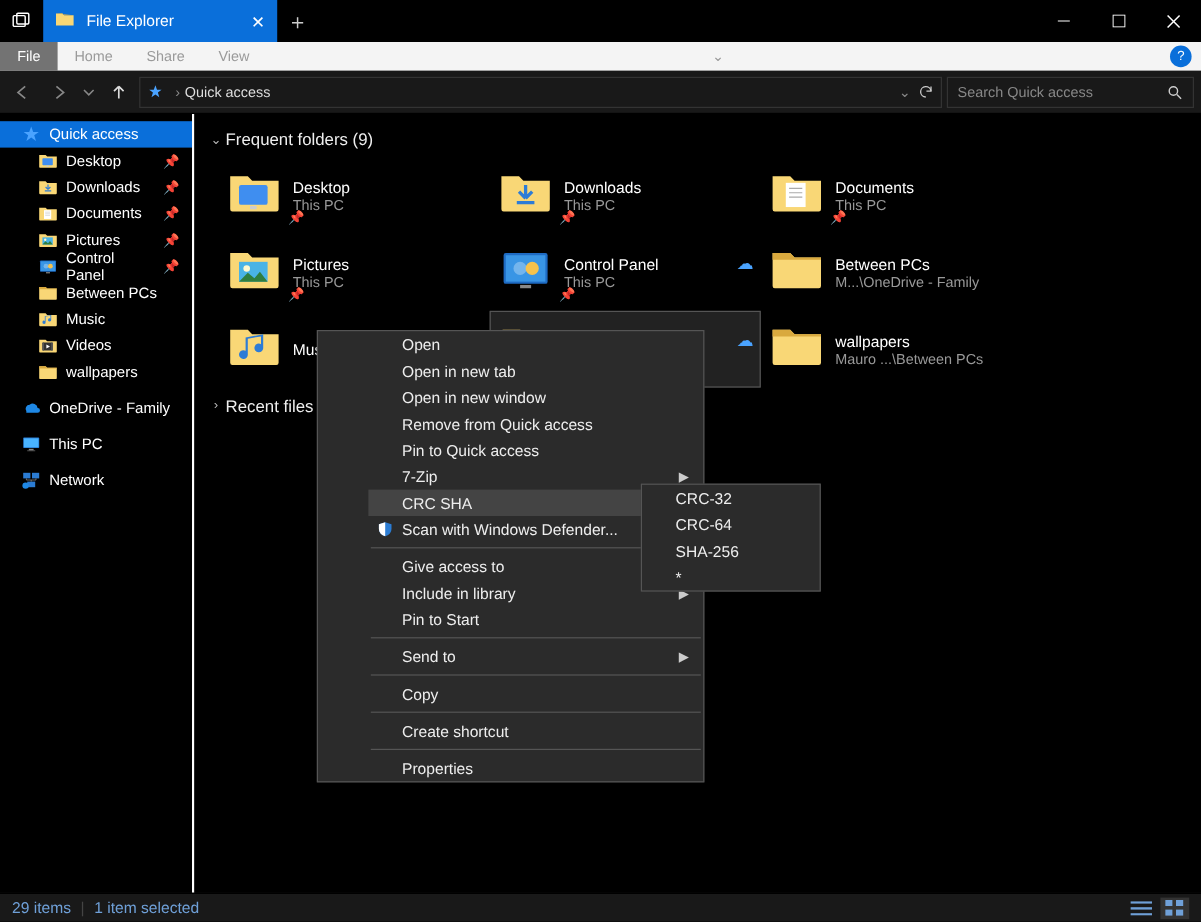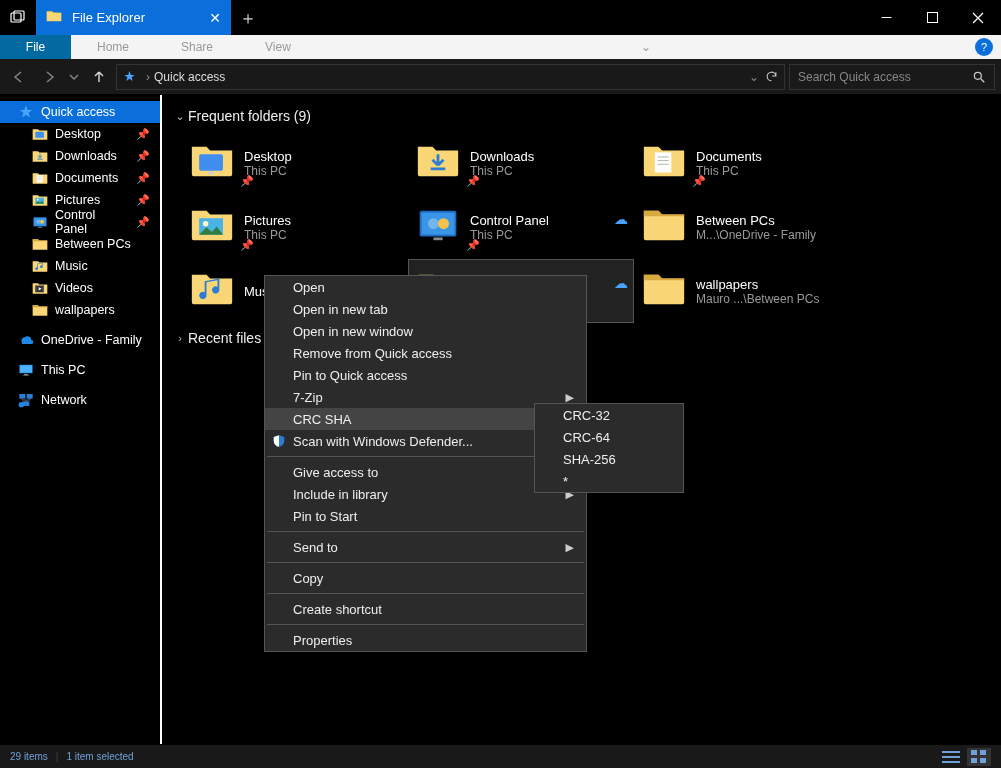--- a/index.html
+++ b/index.html
@@ -11,22 +11,22 @@
   .prewin-icon { width:36px; display:flex; align-items:center; justify-content:center; background:#000; }
   .tab { width:195px; background:#0a6fda; display:flex; align-items:center; padding:0 10px; font-size:13px; }
   .tab .ico { width:18px; height:18px; margin-right:8px; }
   .tab .close { margin-left:auto; font-size:14px; }
   .newtab { width:34px; display:flex; align-items:center; justify-content:center; color:#ccc; font-size:18px; }
   .winctrl { margin-left:auto; display:flex; }
   .winbtn { width:46px; display:flex; align-items:center; justify-content:center; color:#fff; font-size:13px;}
 
   
   .ribbon { height:24px; background:#f4f4f4; display:flex; align-items:center; font-size:12px; color:#9a9a9a; }
-  .ribbon .file-menu { width:71px; height:100%; background:#0369a1; color:#fff; display:flex; align-items:center; justify-content:center; }
-  .ribbon .rtab { padding:0 26px; height:100%; display:flex; align-items:center; }
+  .ribbon .file-menu { width:48px; height:100%; background:#737373; color:#fff; display:flex; align-items:center; justify-content:center; }
+  .ribbon .rtab { padding:0 14px; height:100%; display:flex; align-items:center; }
   .ribbon .rarrow { padding:0 8px; color:#9a9a9a;}
   .ribbon .help { margin-left:auto; width:18px; height:18px; border-radius:50%; background:#0a6fda; color:#fff; font-size:11px; display:flex; align-items:center; justify-content:center; margin-right:8px;}
 
   
   .navbar { height:36px; background:#191919; display:flex; align-items:center; padding:0 6px; gap:4px; color:#ccc; border-bottom:1px solid #000;}
   .navbtn { width:26px; height:26px; display:flex; align-items:center; justify-content:center; color:#888; font-size:13px;}
   .navbtn.enabled { color:#ddd; }
   .navbar svg { display:block; }
   .addr { flex:1; height:26px; background:#191919; border:1px solid #333; display:flex; align-items:center; padding:0 6px; font-size:12px; color:#ddd; }
   .addr .sep { color:#888; margin:0 4px; }
@@ -60,21 +60,21 @@
 
   
   .ctxmenu { position:absolute; background:#2b2b2b; border:1px solid #555; color:#eee; font-size:13px; z-index:10; }
   .ctxmenu .mi { height:22px; display:flex; align-items:center; padding:0 12px 0 28px; position:relative;}
   .ctxmenu .mi .arrow { margin-left:auto; color:#ccc; font-size:11px;}
   .ctxmenu .mi.hi { background:#444; }
   .ctxmenu .sep-line { height:1px; background:#555; margin:4px 2px;}
   .ctxmenu .mi .lefticon { position:absolute; left:6px; width:16px; height:16px; display:flex; align-items:center; justify-content:center; }
 
   
-  .status { position:absolute; left:0; right:0; bottom:0; height:24px; background:#191919; display:flex; align-items:center; color:#6fa0d8; font-size:10px; padding-left:10px; border-top:1px solid #000;}
+  .status { position:absolute; left:0; right:0; bottom:0; height:24px; background:#191919; display:flex; align-items:center; color:#6fa0d8; font-size:13px; padding-left:10px; border-top:1px solid #000;}
   .status .div { color:#444; margin:0 8px;}
   .status .viewbtn { width:24px; height:18px; display:flex; align-items:center; justify-content:center; margin-right:4px;}
   .status .views { margin-left:auto; display:flex; margin-right:6px;}
 </style>
 </head>
 <body>
 
 <div class="titlebar">
   <div class="tab-area">
     <div class="prewin-icon">
@@ -443,21 +443,21 @@
             </div>
           </div>
         </div>
       </div>
 
     <div class="section-head" style="margin-top:0px;">
       <span class="chev">›</span>
       <span>Recent files</span>
     </div>
 
-    <div class="ctxmenu" id="ctx1" style="left:102px; top:180px; width:323px;">
+    <div class="ctxmenu" id="ctx1" style="left:102px; top:180px; width:323px;padding-left:42px;">
         <div class="mi">
           <span>Open</span>
         </div>
         <div class="mi">
           <span>Open in new tab</span>
         </div>
         <div class="mi">
           <span>Open in new window</span>
         </div>
         <div class="mi">

